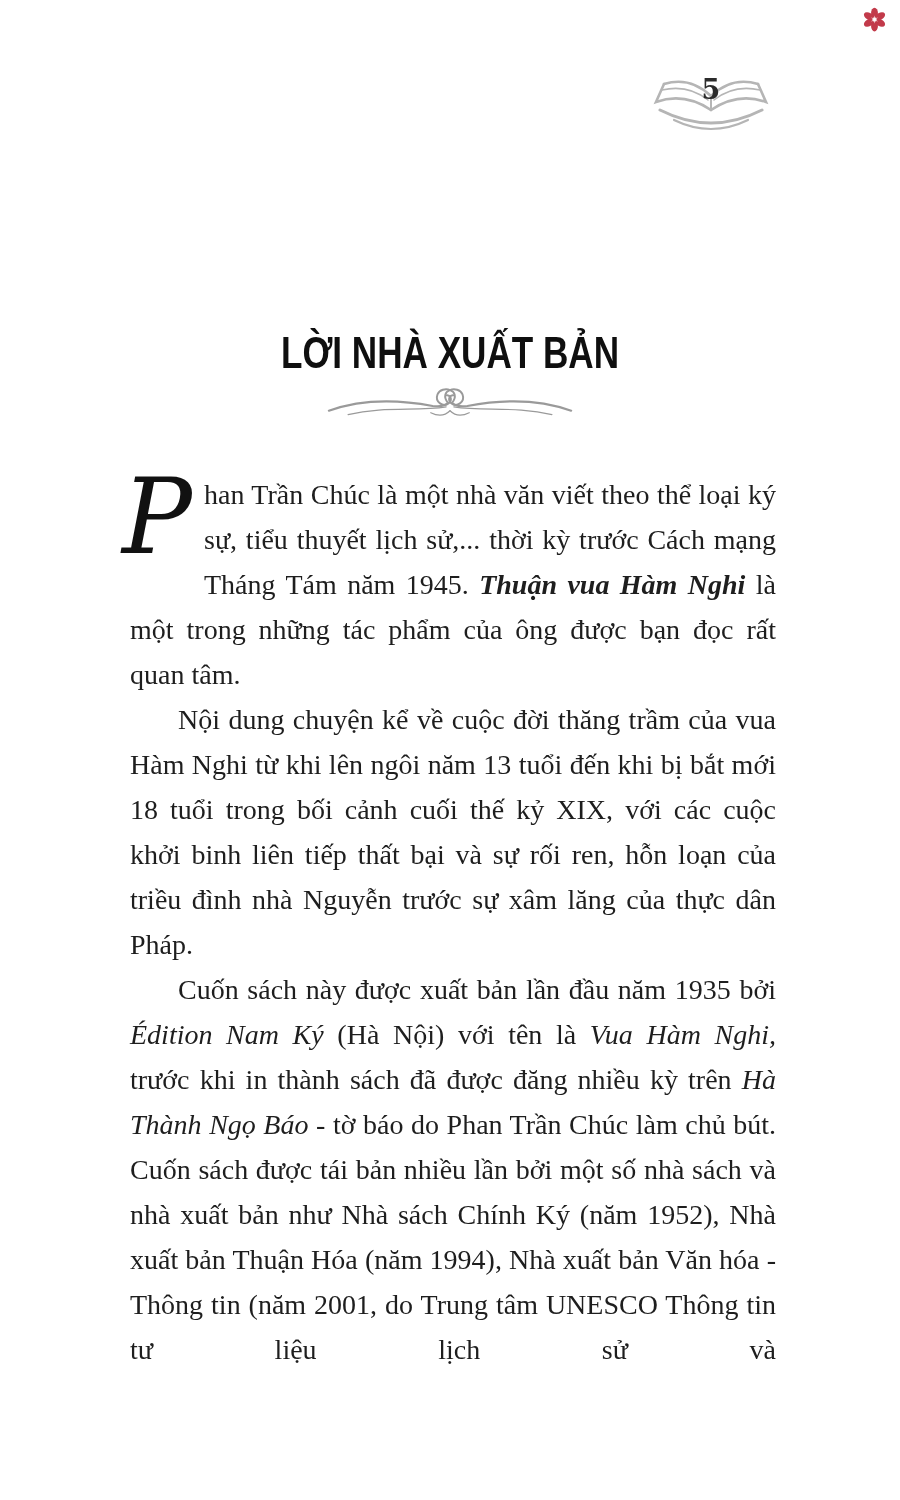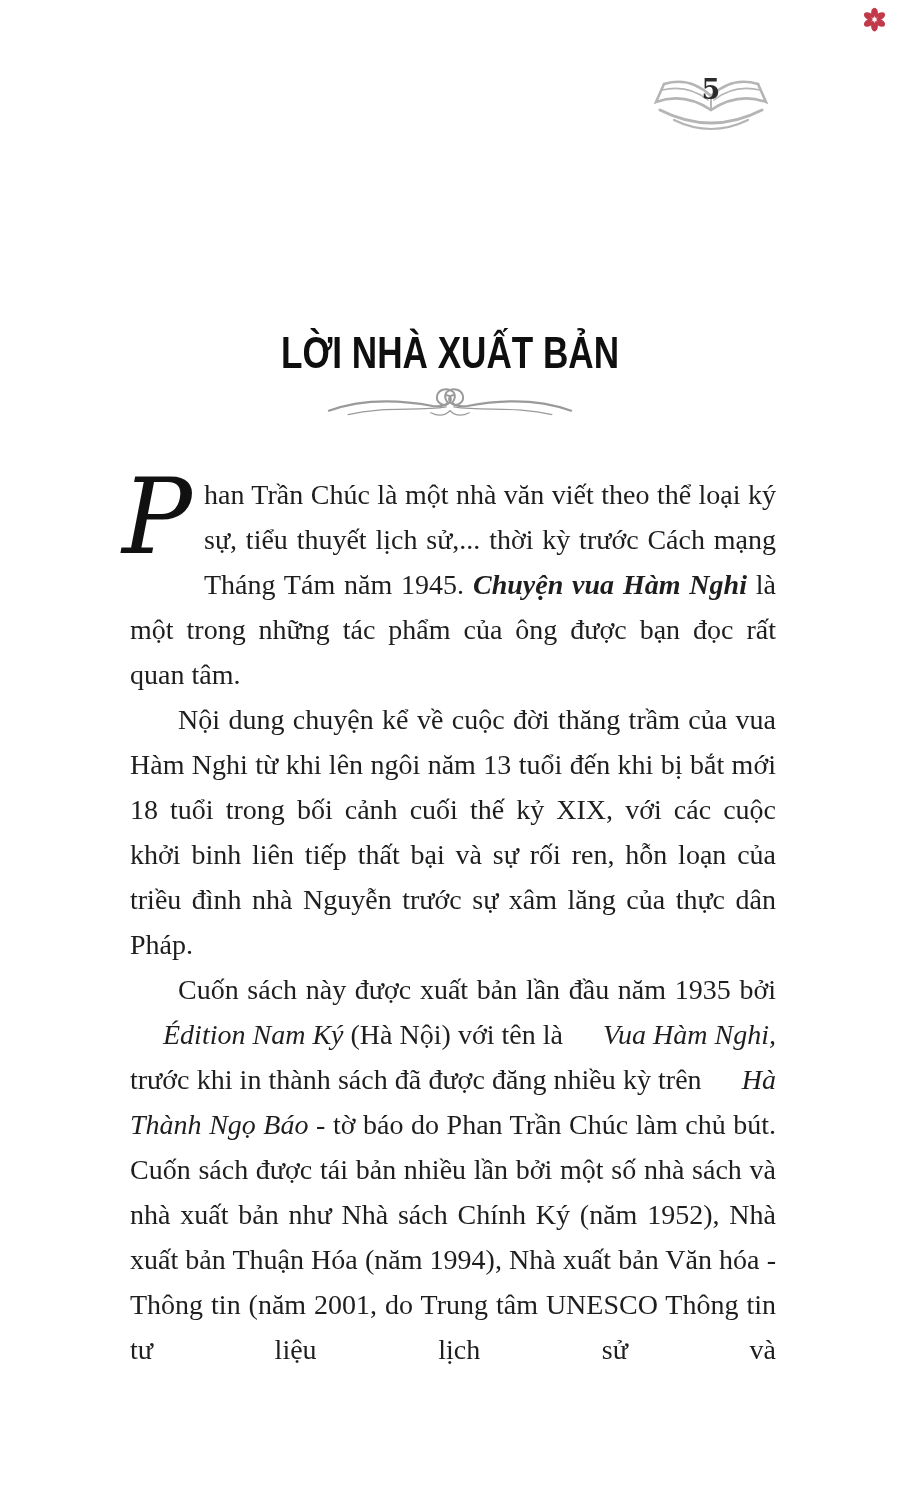--- a/index.html
+++ b/index.html
@@ -90,21 +90,21 @@
     font-family: "DejaVu Serif", serif;
     font-style: italic;
     font-size: 104px;
     line-height: 82px;
     height: 90px;
     padding: 4px 12px 0 0;
     margin-left: -8px;
     color: #111111;
   }
   .bi { font-weight: bold; font-style: italic; }
-  .it { font-style: italic; margin-left: 33px; }
+  .it { font-style: italic; }
 </style>
 </head>
 <body>
 
 <div class="page">
 
   <div class="flower-wrap">
     <svg viewBox="0 0 24 24" xmlns="http://www.w3.org/2000/svg">
       <g fill="#c23a4a">
         <ellipse cx="12" cy="5.8" rx="3.3" ry="5.2"></ellipse>
@@ -155,21 +155,21 @@
           <path d="M128,17 C117,3 139,-2 143,8 C146,16 137,22 131,17 C127,13 130,8 134,9" stroke-width="2"></path>
           <path d="M110,27 C118,31 125,30 130,25" stroke-width="1.2"></path>
         </g>
         <use href="#flourish-half" transform="translate(260 0) scale(-1 1)"></use>
       </g>
     </svg>
   </div>
 
   <div class="body-copy">
     <p>
-      <span class="drop-cap">P</span><span>han Trần Chúc là một nhà văn viết theo thể loại ký sự, tiểu thuyết lịch sử,... thời kỳ trước Cách mạng Tháng Tám năm 1945. </span><span class="bi">Chuyện vua Hàm Nghi</span><span> là một trong những tác phẩm của ông được bạn đọc rất quan tâm.</span>
+      <span class="drop-cap">P</span><span>han Trần Chúc là một nhà văn viết theo thể loại ký sự, tiểu thuyết lịch sử,... thời kỳ trước Cách mạng Tháng Tám năm 1945. </span><span class="bi">Thuận vua Hàm Nghi</span><span> là một trong những tác phẩm của ông được bạn đọc rất quan tâm.</span>
     </p>
     <p class="para-indent">
       <span>Nội dung chuyện kể về cuộc đời thăng trầm của vua Hàm Nghi từ khi lên ngôi năm 13 tuổi đến khi bị bắt mới 18 tuổi trong bối cảnh cuối thế kỷ XIX, với các cuộc khởi binh liên tiếp thất bại và sự rối ren, hỗn loạn của triều đình nhà Nguyễn trước sự xâm lăng của thực dân Pháp.</span>
     </p>
     <p class="para-indent last-justify">
       <span>Cuốn sách này được xuất bản lần đầu năm 1935 bởi </span><span class="it">Édition Nam Ký</span><span> (Hà Nội) với tên là </span><span class="it">Vua Hàm Nghi,</span><span> trước khi in thành sách đã được đăng nhiều kỳ trên </span><span class="it">Hà Thành Ngọ Báo</span><span> - tờ báo do Phan Trần Chúc làm chủ bút. Cuốn sách được tái bản nhiều lần bởi một số nhà sách và nhà xuất bản như Nhà sách Chính Ký (năm 1952), Nhà xuất bản Thuận Hóa (năm 1994), Nhà xuất bản Văn hóa - Thông tin (năm 2001, do Trung tâm UNESCO Thông tin tư liệu lịch sử và</span>
     </p>
   </div>
 
 </div>

